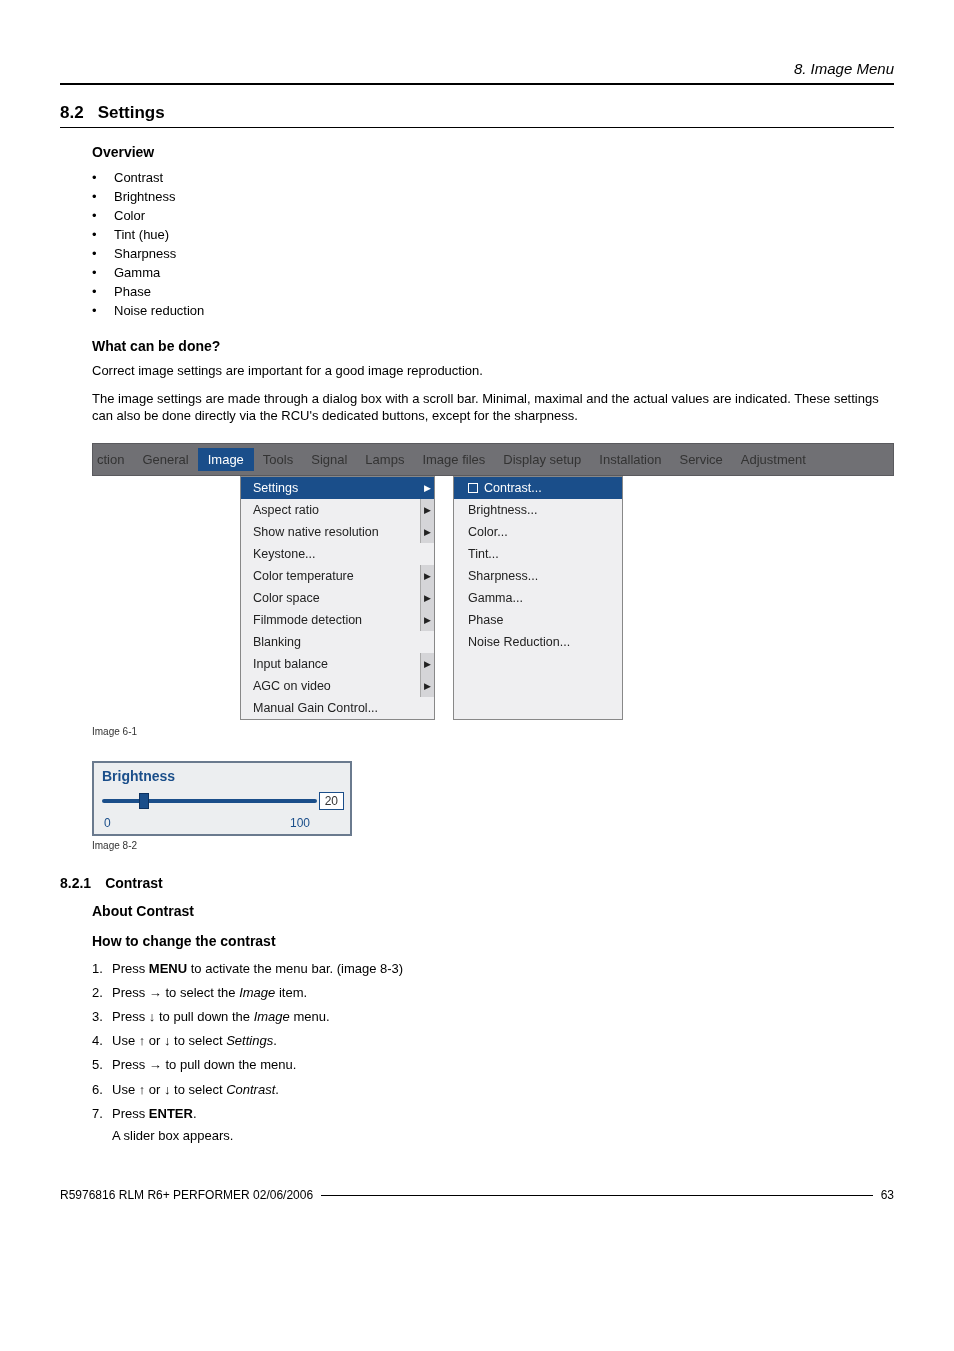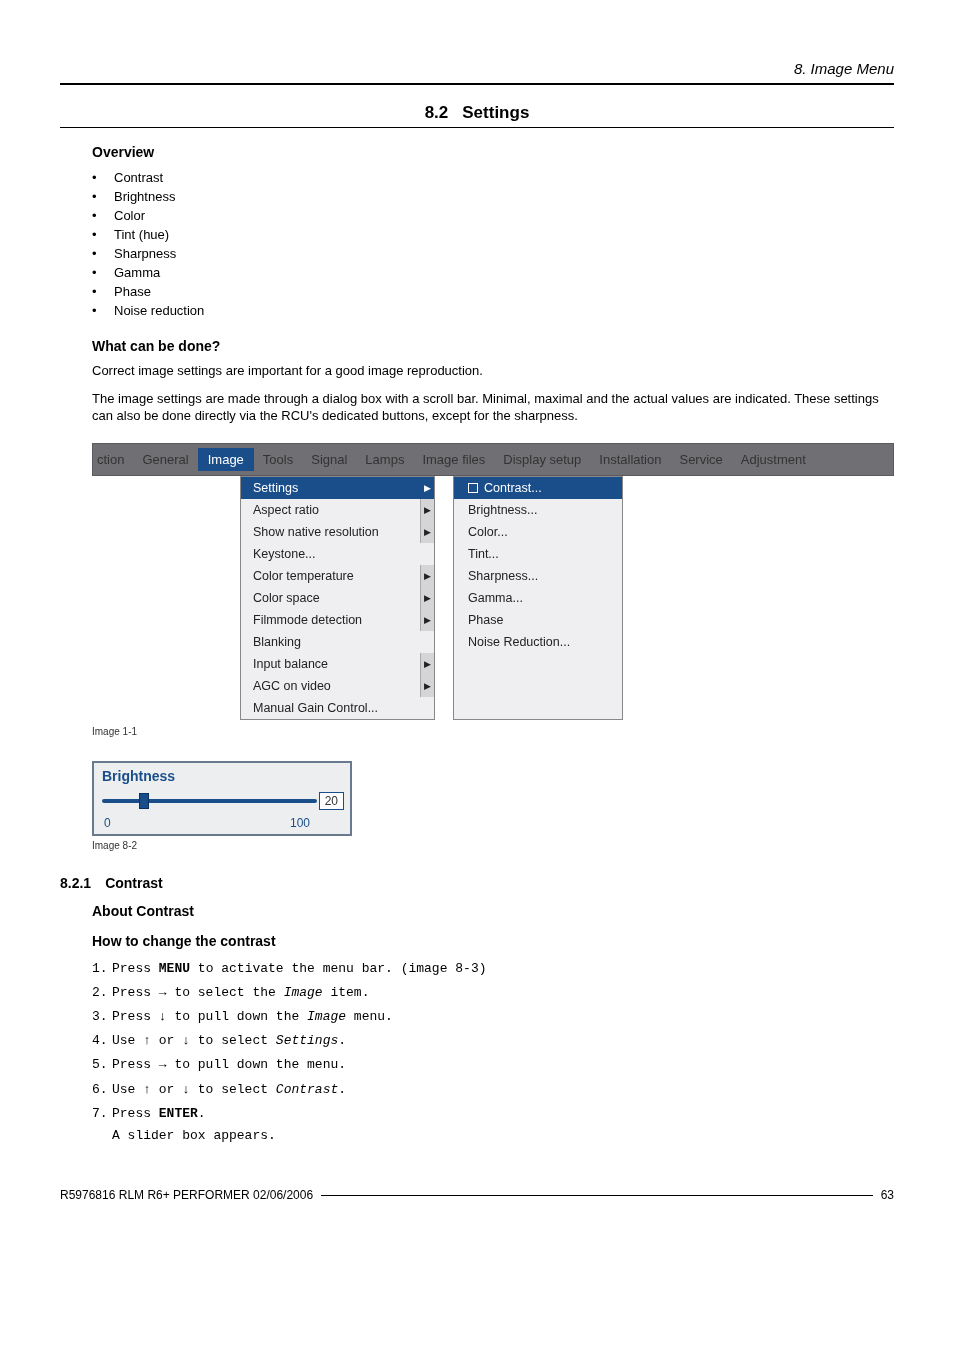--- a/index.html
+++ b/index.html
@@ -20,21 +20,20 @@
   }
   .header-rule {
     border: none;
     border-top: 2px solid #000;
     margin-bottom: 18px;
   }
   .section-title {
     font-size: 17px;
     font-weight: bold;
     margin-bottom: 4px;
-    text-align: center;
   }
   .section-num { margin-right: 14px; }
   .section-rule {
     border: none;
     border-top: 1px solid #000;
     margin-bottom: 16px;
   }
   .content-indent { margin-left: 32px; }
   .sub-heading {
     font-weight: bold;
@@ -204,21 +203,20 @@
     font-weight: bold;
     font-size: 14px;
     margin-top: 12px;
     margin-bottom: 12px;
   }
   .subsection-num { margin-right: 14px; }
   ol.steps {
     list-style: none;
     counter-reset: step;
     margin-bottom: 12px;
-    font-family: Liberation Mono, monospace;
   }
   ol.steps > li {
     counter-increment: step;
     padding: 3px 0;
     line-height: 1.4;
   }
   ol.steps > li::before {
     content: counter(step) ". ";
     display: inline-block;
     width: 20px;
@@ -349,21 +347,21 @@
           </div>
         <div class="dd-row">
             <span>Phase</span>
           </div>
         <div class="dd-row">
             <span>Noise Reduction...</span>
           </div>
       </div>
     </div>
   </div>
-  <div class="fig-caption">Image 1-1</div>
+  <div class="fig-caption">Image 6-1</div>
 
   <div class="brightness-box">
     <div class="brightness-title">Brightness</div>
     <div class="brightness-body">
       <div class="slider-track">
         <div class="slider-line"></div>
         <div class="slider-thumb"></div>
       </div>
       <div class="slider-value-box">20</div>
     </div>

